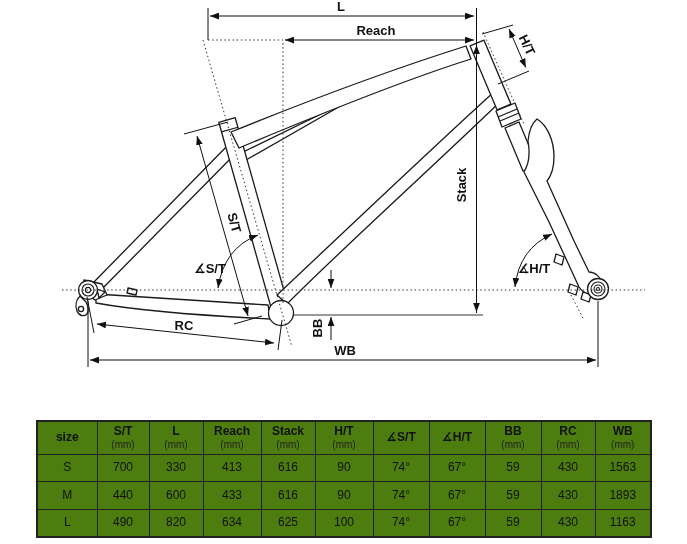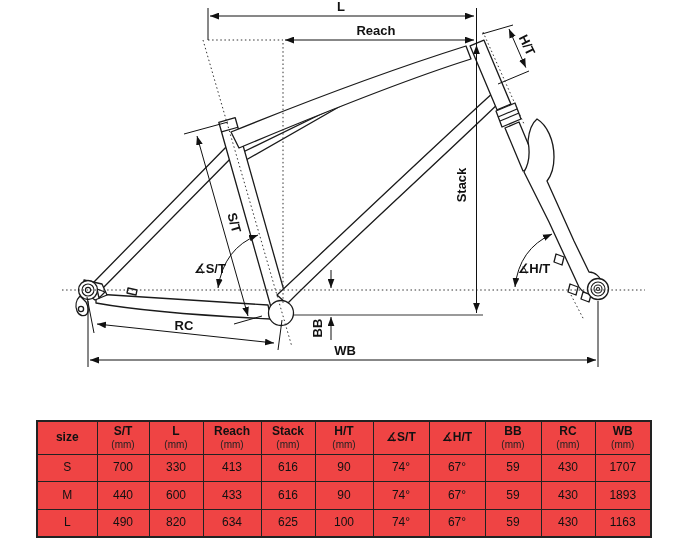--- a/index.html
+++ b/index.html
@@ -8,21 +8,21 @@
   
   .diagram{position:absolute;left:0;top:0;}
   .frame{fill:#fff;stroke:#1a1a1a;stroke-width:1.3;stroke-linejoin:round;}
   .thin {fill:none;stroke:#1a1a1a;stroke-width:1.1;}
   .dim  {fill:none;stroke:#111;stroke-width:1;}
   .dot  {fill:none;stroke:#333;stroke-width:1;stroke-dasharray:1.5 2.6;}
   .bbline{stroke:#9a9a9a;stroke-width:2.2;}
   text.lbl{font-family:"Liberation Sans","DejaVu Sans",sans-serif;font-size:13px;font-weight:bold;fill:#111;}
   
   .geo-table{position:absolute;left:36px;top:420px;width:614px;height:118px;
-             border-collapse:collapse;table-layout:fixed;background:#ef4444;}
+             border-collapse:collapse;table-layout:fixed;background:#4d7c0f;}
   .geo-table th,.geo-table td{border:1px solid #222;text-align:center;vertical-align:middle;
              padding:0;font-size:12px;line-height:1.15;}
   .geo-table{border:2px solid #222;}
   .geo-table thead th{height:32px;font-weight:bold;}
   .geo-table tbody td{height:21px;font-weight:normal;}
   .geo-table .unit{display:block;font-size:10px;font-weight:normal;color:#222;}
   .geo-table .unit:empty{display:none;}
 </style>
 </head>
 <body>
@@ -182,21 +182,21 @@
         <td>S</td>
         <td>700</td>
         <td>330</td>
         <td>413</td>
         <td>616</td>
         <td>90</td>
         <td>74°</td>
         <td>67°</td>
         <td>59</td>
         <td>430</td>
-        <td>1707</td>
+        <td>1563</td>
       </tr>
       <tr>
         <td>M</td>
         <td>440</td>
         <td>600</td>
         <td>433</td>
         <td>616</td>
         <td>90</td>
         <td>74°</td>
         <td>67°</td>

